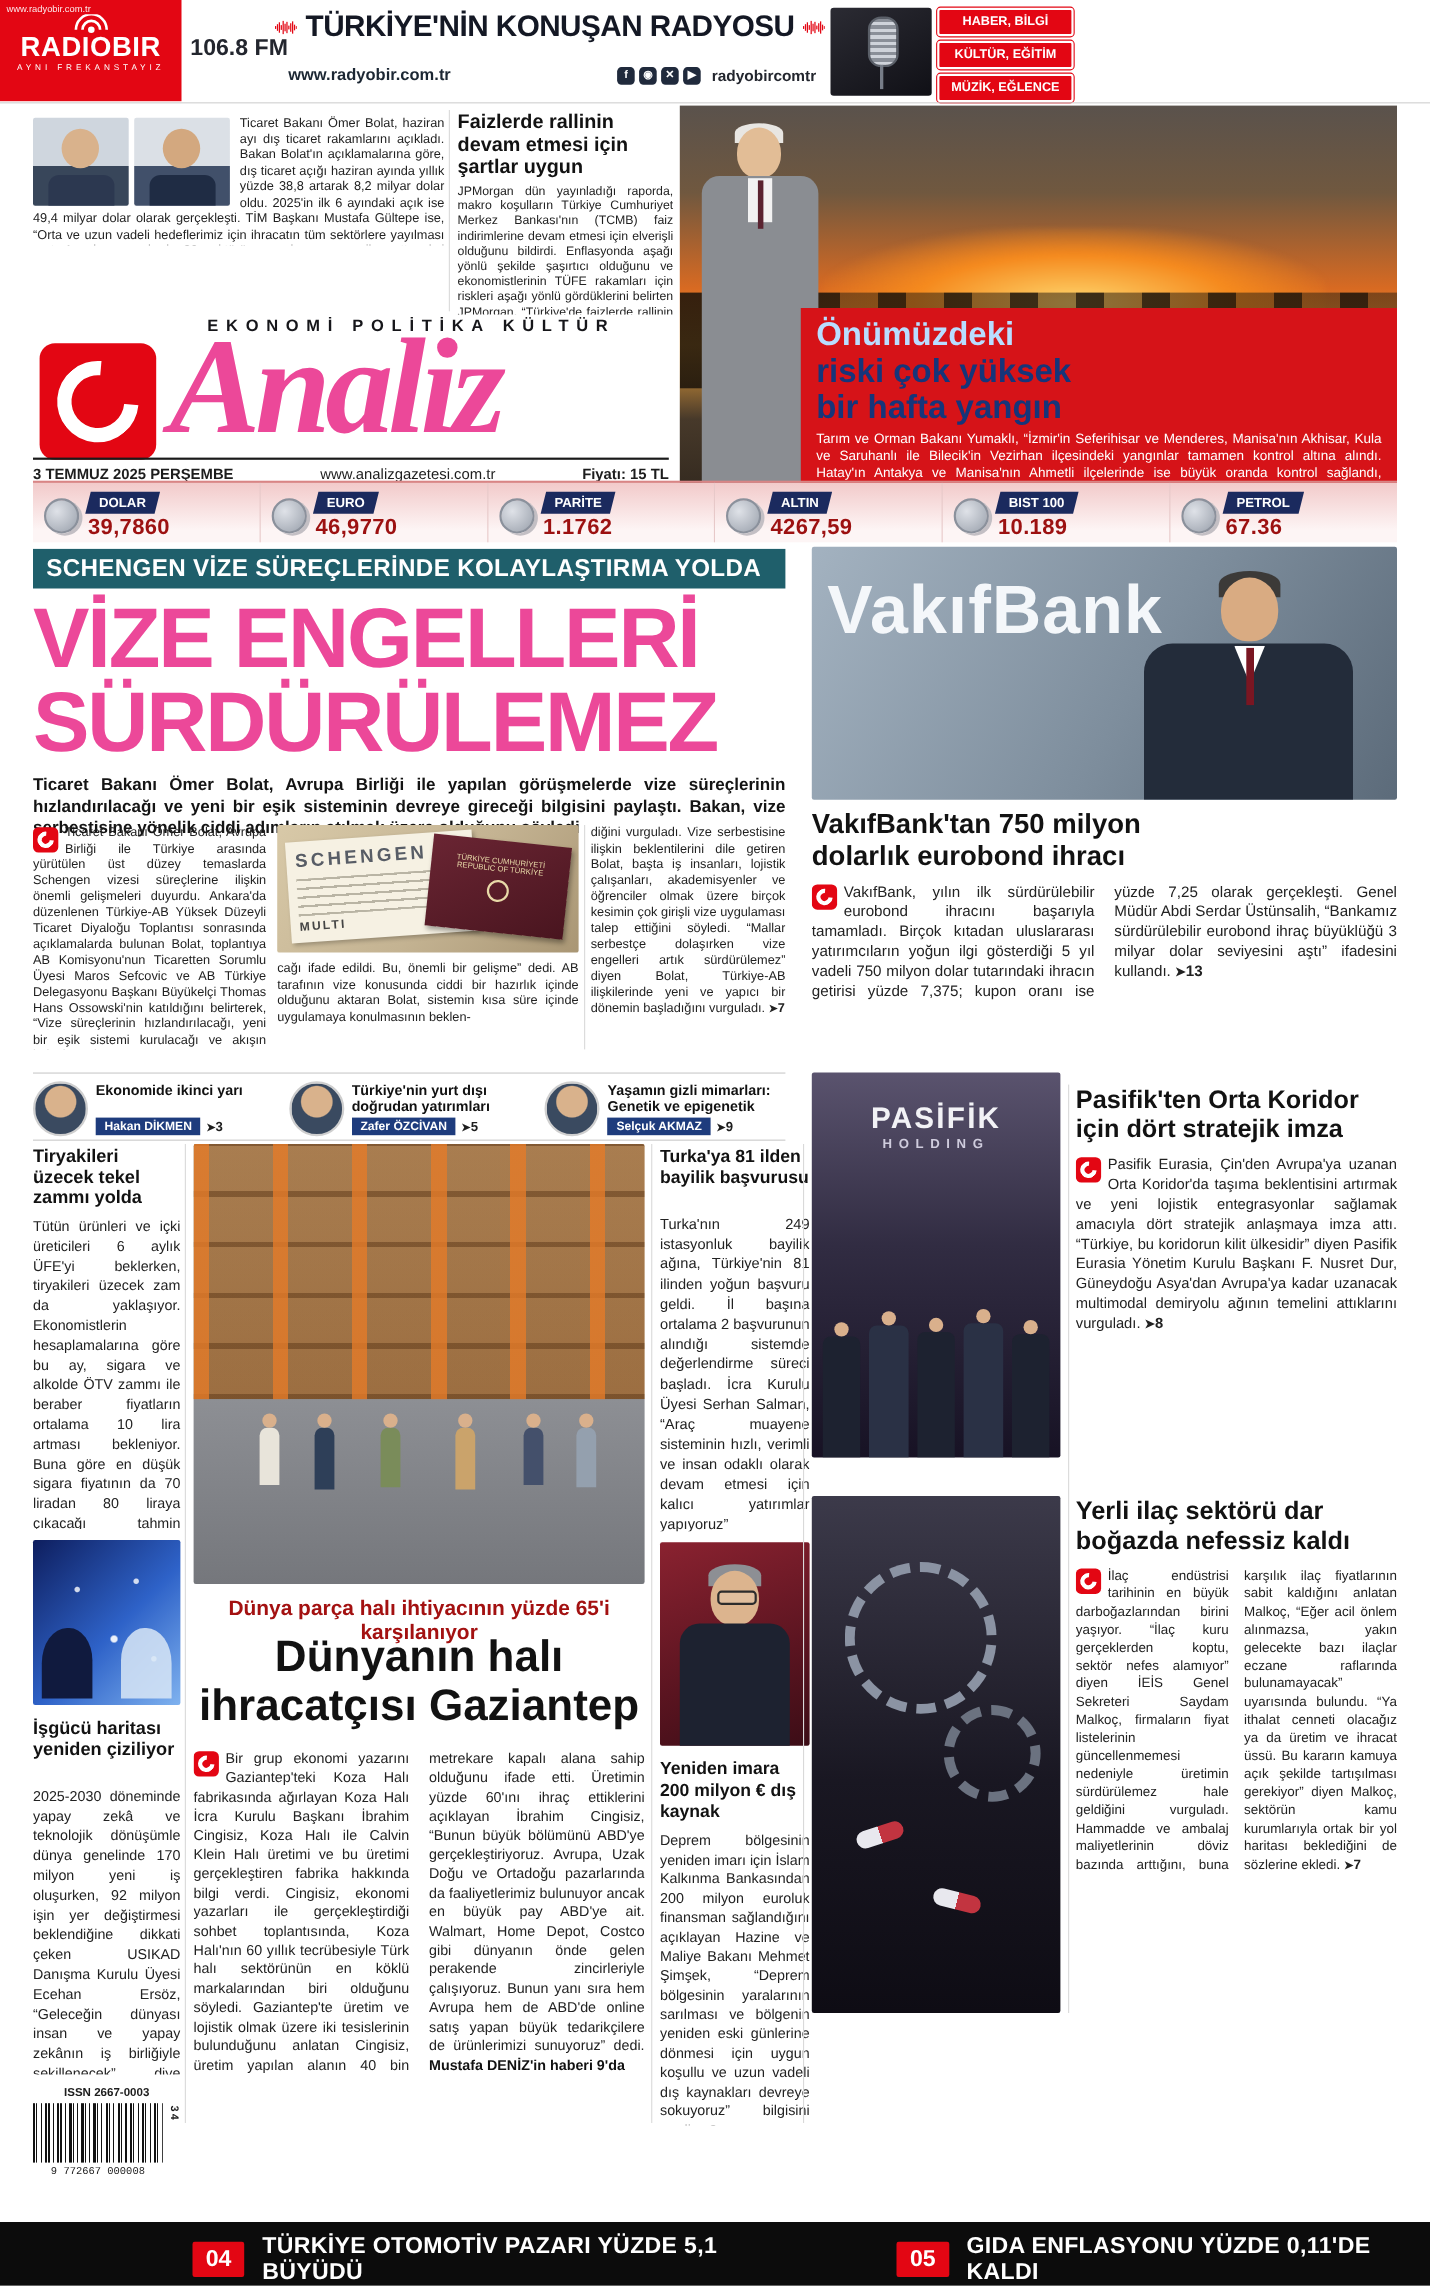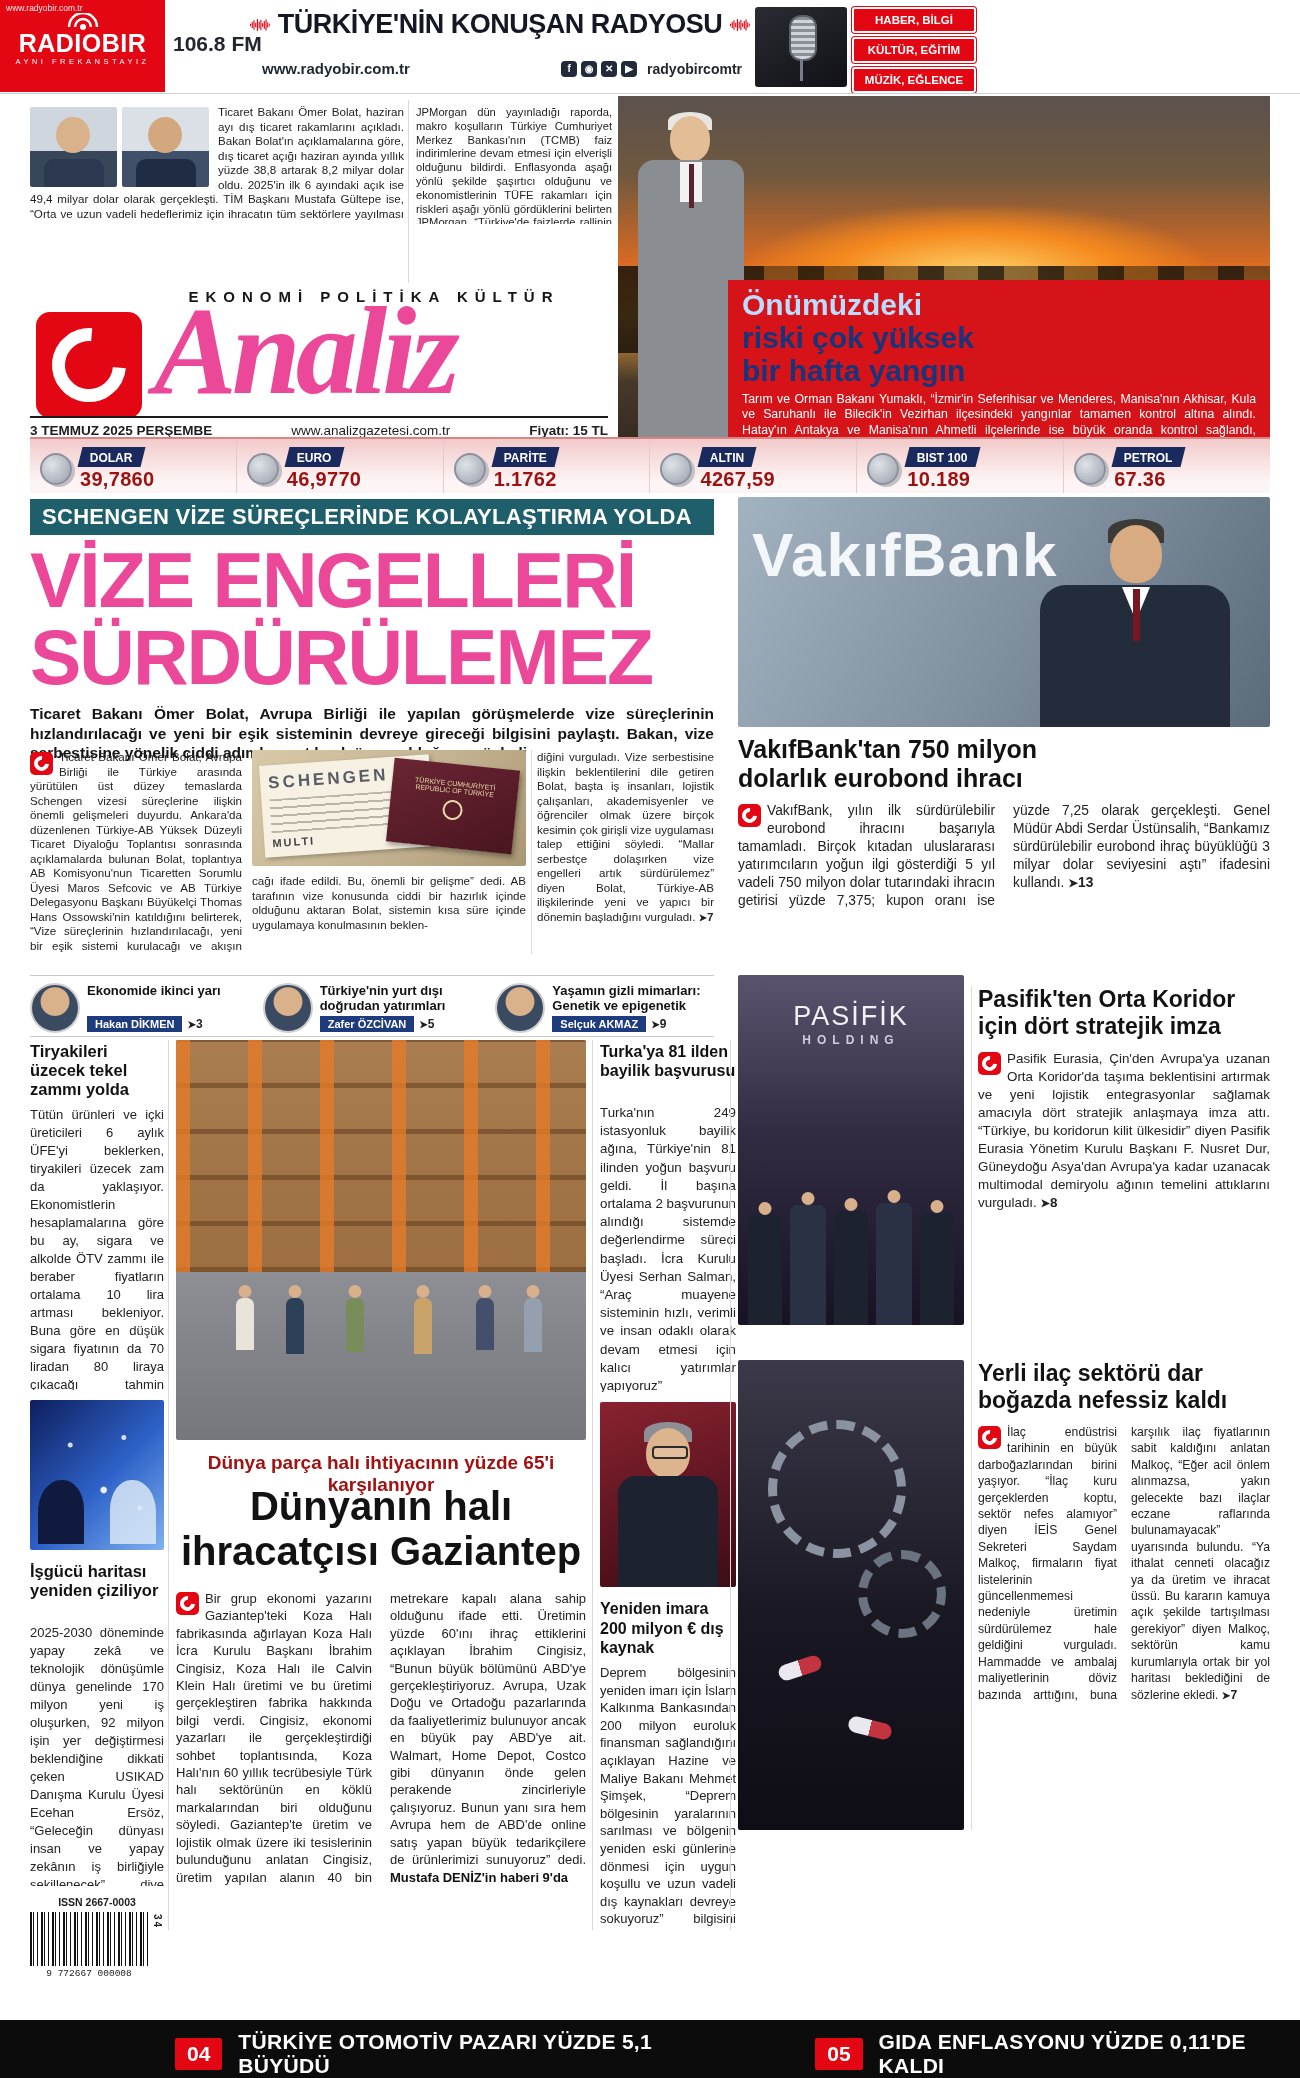--- a/index.html
+++ b/index.html
@@ -91,21 +91,21 @@
   
   .vbphoto{background:linear-gradient(120deg,#a3b2c0 0%,#7e8e9d 55%,#5c6b7a 100%);}
   .vbphoto .ovl{position:absolute;left:14px;top:22px;font-size:62px;font-weight:800;color:#f4f7fa;letter-spacing:1px;white-space:nowrap;}
   .vbphoto .man{position:absolute;right:40px;bottom:0;width:190px;height:150px;}
   .vbphoto .man .hd{position:absolute;left:70px;top:-52px;width:52px;height:58px;border-radius:50% 50% 46% 46%;background:#d9ab82;}
   .vbphoto .man .hr2{position:absolute;left:68px;top:-58px;width:56px;height:24px;border-radius:50% 50% 0 0;background:#3c3a38;}
   .vbphoto .man .bd{position:absolute;left:0;right:0;bottom:0;top:8px;border-radius:26px 26px 0 0;background:#232c3a;}
   .vbphoto .man .sh{position:absolute;left:82px;top:10px;width:28px;height:34px;background:#fff;clip-path:polygon(0 0,100% 0,50% 100%);}
   .vbphoto .man .tie{position:absolute;left:93px;top:12px;width:7px;height:52px;background:#7a1622;}
   .pasifikph{background:linear-gradient(180deg,#5a536e 0%,#312c42 45%,#171224 100%);}
-  .pasifikph .pl1{position:absolute;left:0;right:0;top:26px;text-align:center;color:#f2f2f6;font-size:27px;font-weight:400;letter-spacing:2px;}
+  .pasifikph .pl1{position:absolute;left:0;right:0;top:26px;text-align:center;color:#f2f2f6;font-size:27px;font-weight:700;letter-spacing:2px;}
   .pasifikph .pl2{position:absolute;left:0;right:0;top:58px;text-align:center;color:#cfccdd;font-size:12px;font-weight:700;letter-spacing:6px;}
   .crowd{position:absolute;left:0;right:0;bottom:0;height:56%;}
   .fig{position:absolute;border-radius:7px 7px 0 0;background:#1d2230;}
   .fig::before{content:"";position:absolute;left:50%;transform:translateX(-50%);top:-13px;width:13px;height:13px;border-radius:50%;background:#d9b08c;}
   .whph{background:linear-gradient(180deg,#b98e5f 0%,#a87a4b 58%,#8d8f94 58%,#75777c 100%);}
   .whph .racks{position:absolute;left:0;top:0;width:100%;height:58%;
        background:repeating-linear-gradient(90deg,rgba(222,120,40,.85) 0 14px,rgba(120,75,35,.25) 14px 72px),
                   repeating-linear-gradient(0deg,rgba(90,55,25,.55) 0 5px,transparent 5px 46px);}
   .aiimg{background:linear-gradient(135deg,#0e1e5e 0%,#2e62c8 55%,#7fb2ef 100%);}
   .aiimg .net{position:absolute;inset:0;background:radial-gradient(circle at 30% 30%,rgba(255,255,255,.8) 0 2px,transparent 3px),
@@ -224,20 +224,21 @@
         </span>
       </span>
       <span>Ticaret Bakanı Ömer Bolat, haziran ayı dış ticaret rakamlarını açıkladı. Bakan Bolat'ın açıklamalarına göre, dış ticaret açığı haziran ayında yıllık yüzde 38,8 artarak 8,2 milyar dolar oldu. 2025'in ilk 6 ayındaki açık ise 49,4 milyar dolar olarak gerçekleşti. TİM Başkanı Mustafa Gültepe ise, “Orta ve uzun vadeli hedeflerimiz için ihracatın tüm sektörlere yayılması şart. Ancak son aylarda 26 sektörün neredeyse yarısı ihracatta eksi yazdı” dedi.</span>
       
     </div>
   </div>
 
   <div class="vr" style="left:408px;top:100px;height:183px;"></div>
 
   <div class="abs" style="left:416px;top:100px;width:196px;">
+    <h2 class="h-med" style="font-size:18px;line-height:20.5px;">Faizlerde rallinin devam etmesi için şartlar uygun</h2>
     <div class="jtxt" style="margin-top:6px;font-size:11.2px;line-height:13.8px;height:118px;">
       <span>JPMorgan dün yayınladığı raporda, makro koşulların Türkiye Cumhuriyet Merkez Bankası'nın (TCMB) faiz indirimlerine devam etmesi için elverişli olduğunu bildirdi. Enflasyonda aşağı yönlü şekilde şaşırtıcı olduğunu ve ekonomistlerinin TÜFE rakamları için riskleri aşağı yönlü gördüklerini belirten JPMorgan, “Türkiye'de faizlerde rallinin yaz boyunca devam etmesi için şartlar uygun” dedi.</span>
       
     </div>
   </div>
 
   <div class="fire">
     <div class="glow"></div>
     <div class="trees"></div>
     <div class="fireman">

